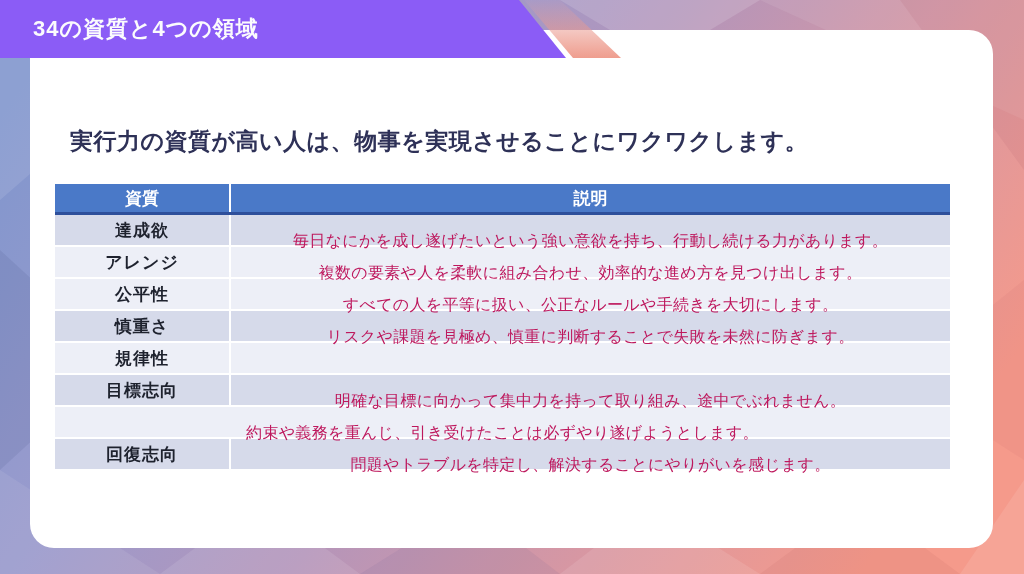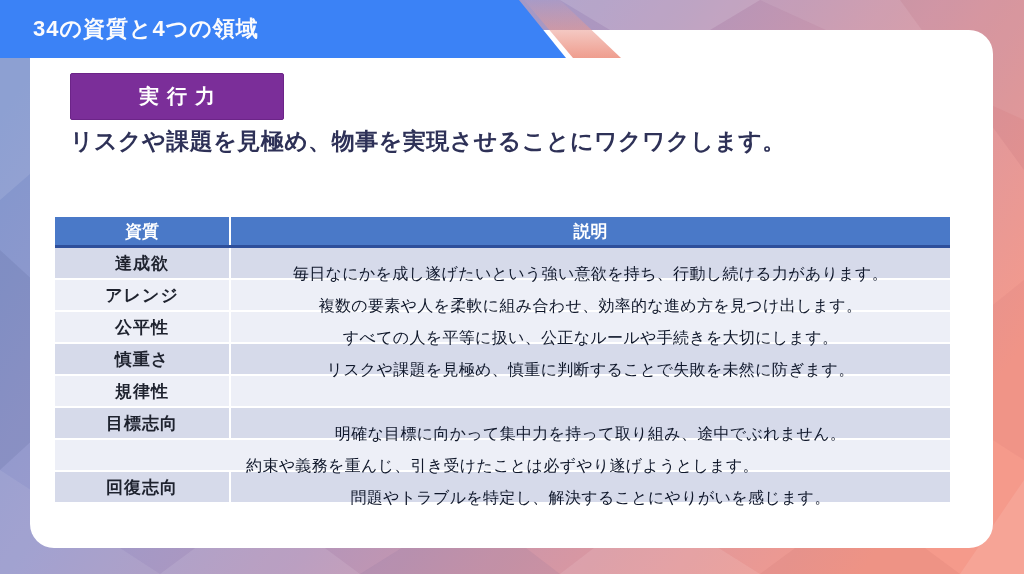--- a/index.html
+++ b/index.html
@@ -10,21 +10,21 @@
   .stage { position: relative; width: 1024px; height: 574px; overflow: hidden; }
   .bg { position: absolute; inset: 0; z-index: 0; }
 
   .card {
     position: absolute; left: 30px; top: 30px; width: 963px; height: 518px;
     background: #ffffff; border-radius: 24px; z-index: 1;
   }
 
   .header-bar {
     position: absolute; left: 0; top: 0; width: 640px; height: 58px; z-index: 3;
-    background: #3b82f6;
+    background: #8b5cf6;
     clip-path: polygon(0 0, 519px 0, 566px 58px, 0 58px);
   }
   .header-title {
     position: absolute; left: 33px; top: 0; line-height: 58px;
     color: #fbfbfd; font-size: 22px; font-weight: bold; letter-spacing: 1px;
   }
   .pink-stripe {
     position: absolute; left: 0; top: 0; width: 700px; height: 58px; z-index: 2;
     clip-path: polygon(524px 0, 560px 0, 621px 58px, 573px 58px);
     background: linear-gradient(to bottom, rgba(199,173,213,0.10), rgba(238,152,136,0.95));
@@ -40,37 +40,37 @@
     letter-spacing: 8px; margin-right: -8px;
   }
 
   .headline {
     position: absolute; left: 70px; top: 126px; z-index: 4;
     color: #2e3157; font-size: 23px; font-weight: bold; letter-spacing: 0.5px;
     white-space: nowrap;
   }
 
   .table {
-    position: absolute; left: 55px; top: 217px; width: 895px; z-index: 4;
+    position: absolute; left: 55px; top: 184px; width: 895px; z-index: 4;
   }
   .thead {
     display: flex; height: 31px; background: #4a79c8;
     border-bottom: 3px solid #2e4f9b;
   }
   .thead .cell { color: #ffffff; font-weight: bold; font-size: 17px; }
   .trow { display: flex; height: 32px; border-bottom: 2px solid #ffffff; }
   .trow.odd  { background: #d6daea; }
   .trow.even { background: #edeff7; }
   .cell {
     display: flex; align-items: center; justify-content: center;
   }
   .cell.c1 { width: 176px; flex: none; border-right: 2px solid #ffffff; }
   .cell.c2 { flex: 1; }
   .qname { color: #1e222e; font-weight: bold; font-size: 17px; letter-spacing: 1px; text-align: right; }
-  .qdesc { color: #0f172a; font-size: 16px; letter-spacing: 0.3px; white-space: nowrap; margin-top: 23px; }
+  .qdesc { color: #be185d; font-size: 16px; letter-spacing: 0.3px; white-space: nowrap; margin-top: 23px; }
 </style>
 </head>
 <body>
 
 <div class="stage">
 
   <svg class="bg" width="1024" height="574" viewBox="0 0 1024 574" preserveAspectRatio="none">
     <defs>
       <linearGradient id="bgGrad" x1="0" y1="0.2" x2="1" y2="0.6">
         <stop offset="0" stop-color="#8196cd"></stop>
@@ -96,25 +96,22 @@
   </svg>
 
   <div class="card"></div>
 
   <div class="pink-stripe"></div>
 
   <div class="header-bar">
     <div class="header-title">34の資質と4つの領域</div>
   </div>
 
-  <div class="badge">
-    <span>実行力</span>
-  </div>
 
-  <div class="headline">リスクや課題を見極め、物事を実現させることにワクワクします。</div>
+  <div class="headline">実行力の資質が高い人は、物事を実現させることにワクワクします。</div>
 
   <div class="table">
     <div class="thead">
       <div class="cell c1">資質</div>
       <div class="cell c2">説明</div>
     </div>
 
     <div class="trow odd">
       <div class="cell c1 qname">達成欲</div>
       <div class="cell c2 qdesc">毎日なにかを成し遂げたいという強い意欲を持ち、行動し続ける力があります。</div>

